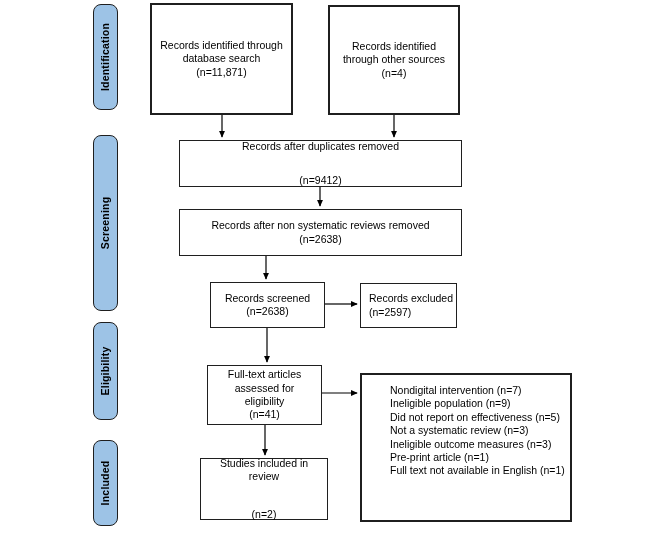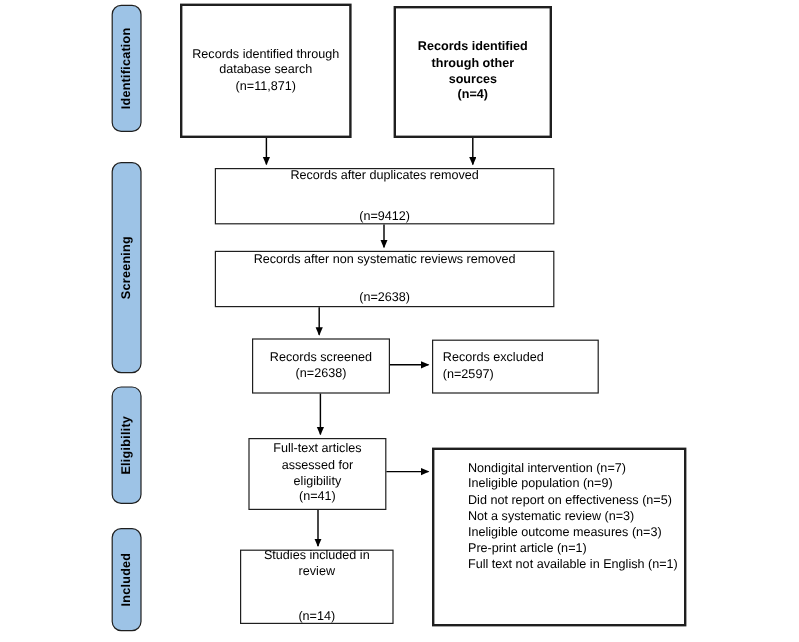--- a/index.html
+++ b/index.html
@@ -58,25 +58,25 @@
     box-sizing: border-box;
     display: flex;
     flex-direction: column;
     justify-content: center;
     align-items: center;
     text-align: center;
     line-height: 1.28;
   }
   .node.thick { border-width: 2px; }
   #box-records-db       { left: 150px; top: 3px;   width: 143px; height: 112px; padding: 0 6px; }
-  #box-records-other    { left: 328px; top: 5px;   width: 132px; height: 110px; padding: 0 11px; font-weight: bold; }
+  #box-records-other    { left: 328px; top: 5px;   width: 132px; height: 110px; padding: 0 11px; }
   #box-duplicates       { left: 179px; top: 140px; width: 283px; height: 47px; gap: 20px; }
-  #box-nonsystematic    { left: 179px; top: 209px; width: 283px; height: 47px; justify-content: space-between; }
+  #box-nonsystematic    { left: 179px; top: 209px; width: 283px; height: 47px; }
   #box-screened         { left: 210px; top: 282px; width: 115px; height: 46px; }
-  #box-excluded         { left: 360px; top: 283px; width: 139px; height: 45px;
+  #box-excluded         { left: 360px; top: 283px; width: 97px; height: 45px;
                           align-items: flex-start; text-align: left; padding-left: 8px; }
   #box-fulltext         { left: 207px; top: 365px; width: 115px; height: 60px; padding: 0 8px; }
   #box-studies-included { left: 200px; top: 458px; width: 128px; height: 62px; padding: 0 8px; gap: 24px; }
 
   
   #box-reasons {
     left: 360px; top: 373px; width: 212px; height: 149px;
     justify-content: flex-start;
     align-items: flex-start;
     text-align: left;
@@ -143,21 +143,21 @@
     <div>(n=2597)</div>
   </div>
 
   <div class="node" id="box-fulltext">
     <div>Full-text articles assessed for eligibility</div>
     <div>(n=41)</div>
   </div>
 
   <div class="node" id="box-studies-included">
     <div>Studies included in review</div>
-    <div>(n=14)</div>
+    <div>(n=2)</div>
   </div>
 
   <div class="node thick" id="box-reasons">
     <div>
         <div class="reason-item">Nondigital intervention (n=7)</div>
         <div class="reason-item">Ineligible population (n=9)</div>
         <div class="reason-item">Did not report on effectiveness (n=5)</div>
         <div class="reason-item">Not a systematic review (n=3)</div>
         <div class="reason-item">Ineligible outcome measures (n=3)</div>
         <div class="reason-item">Pre-print article (n=1)</div>

